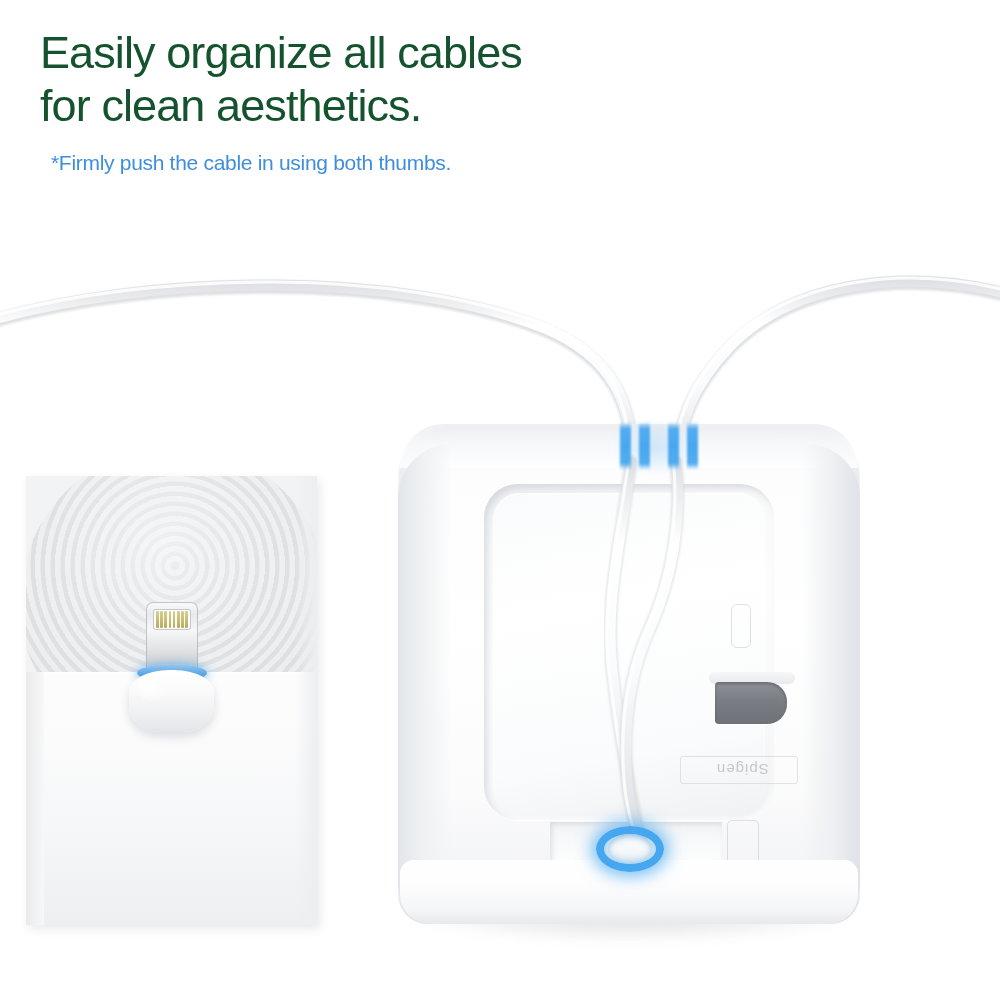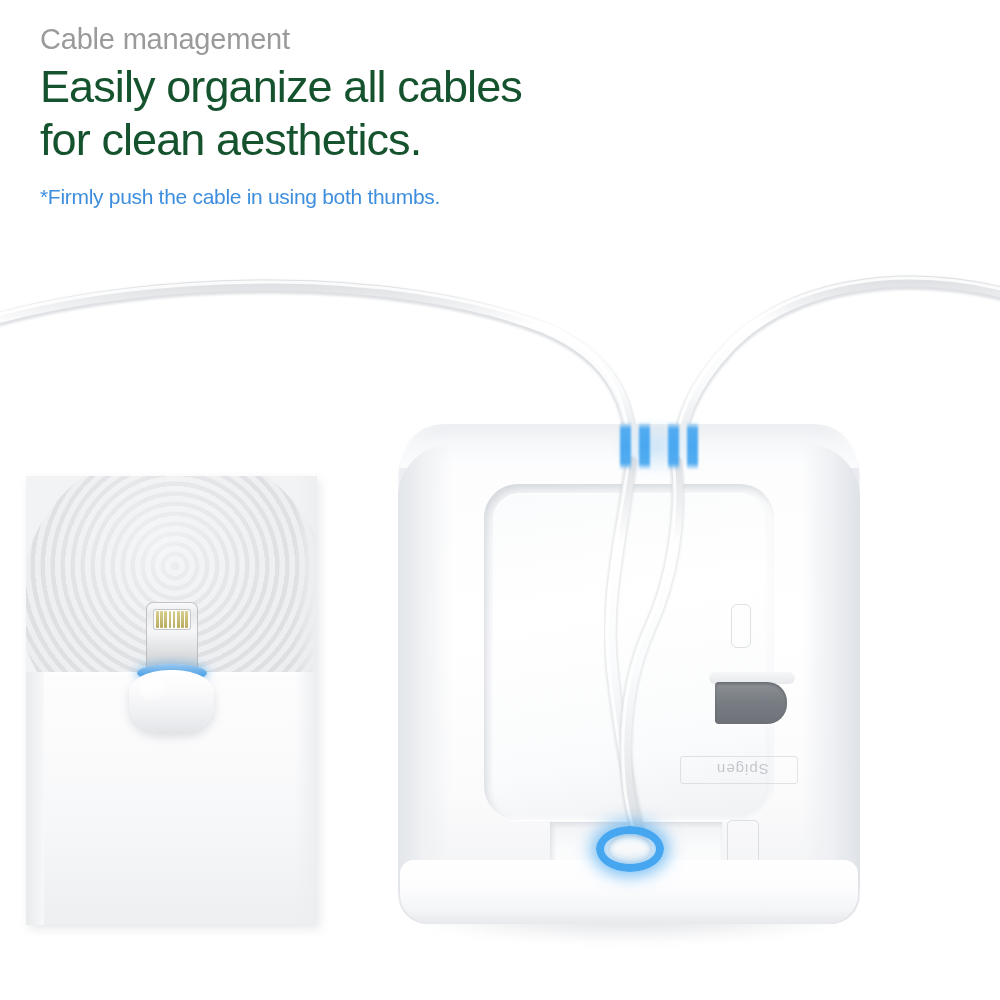--- a/index.html
+++ b/index.html
@@ -43,21 +43,21 @@
     letter-spacing: -0.9px;
     margin: 4px 0 0 0;
     white-space: pre-line;
   }
   .footnote {
     font-size: 21px;
     line-height: 1.2;
     color: #3e8ede;
     font-weight: 400;
     letter-spacing: -0.3px;
-    margin: 18px 0 0 0;
+    margin: 18px 0 0 11px;
   }
 
   
   .inset {
     position: absolute;
     left: 26px;
     top: 476px;
     width: 291px;
     height: 449px;
     overflow: hidden;
@@ -436,21 +436,20 @@
       rgba(110,185,245,0.0) 70%);
     filter: blur(3px);
   }
 </style>
 </head>
 <body>
 
 <div id="page">
 
   <div class="text-block">
-    <p class="eyebrow">Cable management</p>
     <p class="headline">Easily organize all cables
 for clean aesthetics.</p>
     <p class="footnote">*Firmly push the cable in using both thumbs.</p>
   </div>
 
   <svg class="cable-svg" viewBox="0 0 1000 1000">
     <defs>
       <linearGradient id="cableFill" x1="0" y1="0" x2="0" y2="1">
         <stop offset="0%" stop-color="#dfe1e4"></stop>
         <stop offset="22%" stop-color="#ffffff"></stop>

